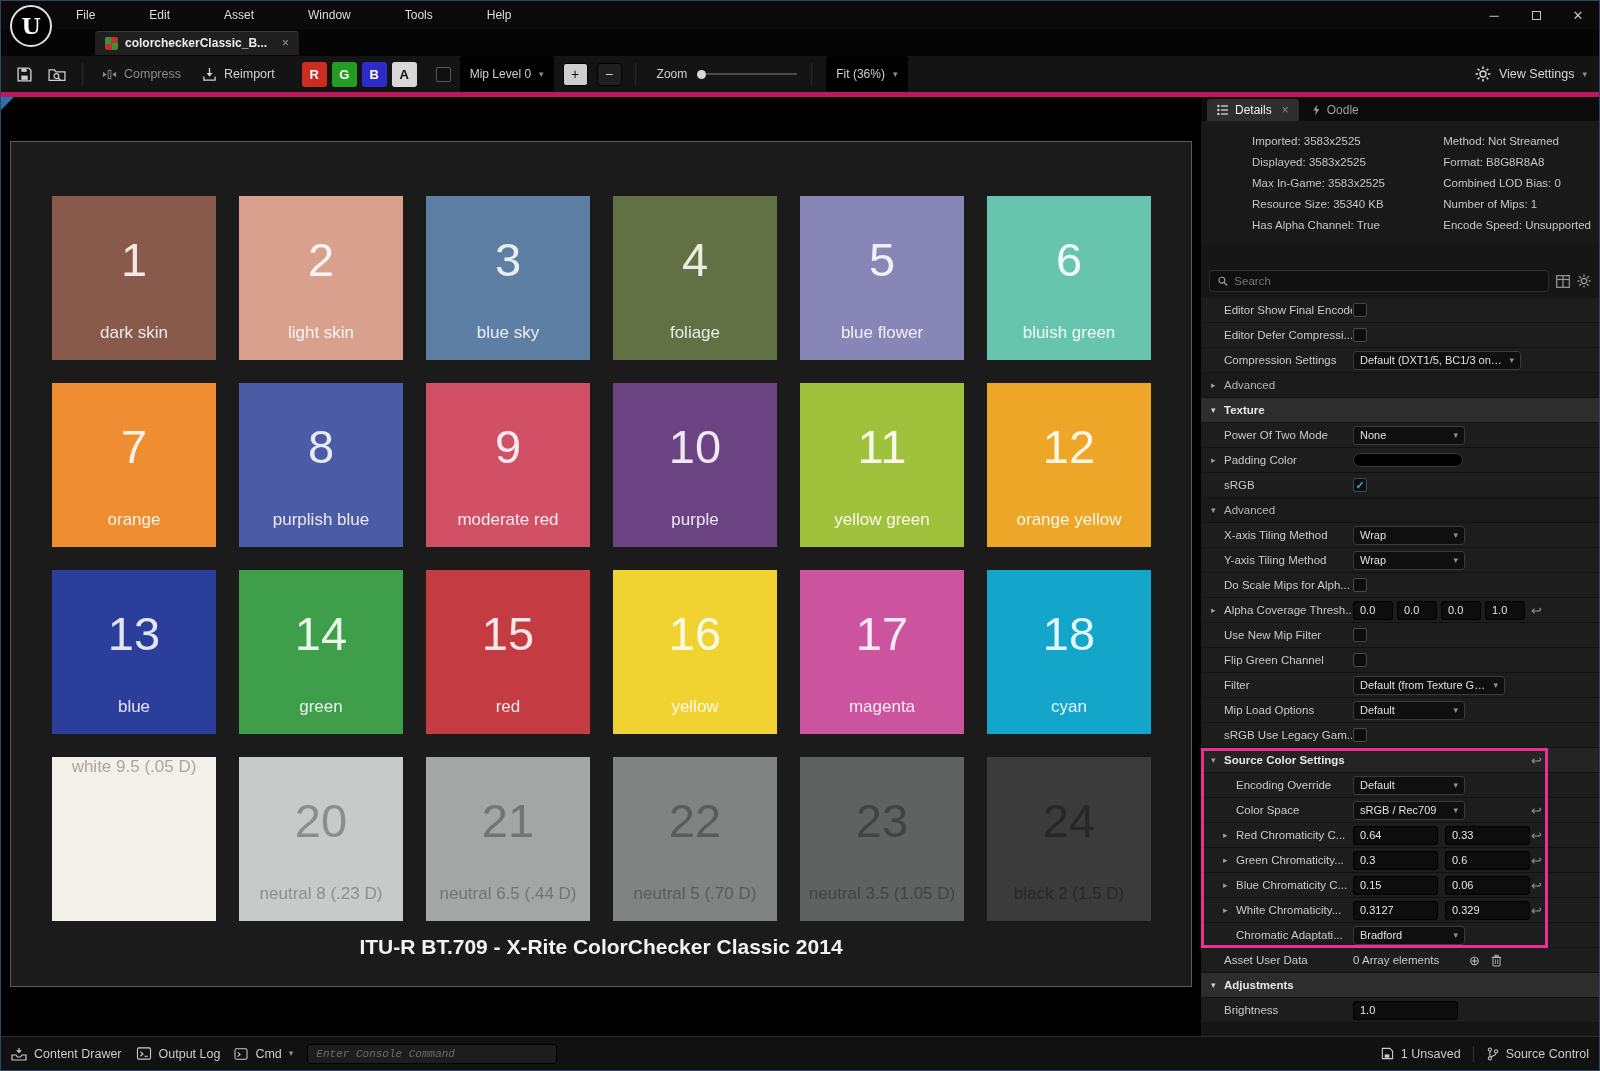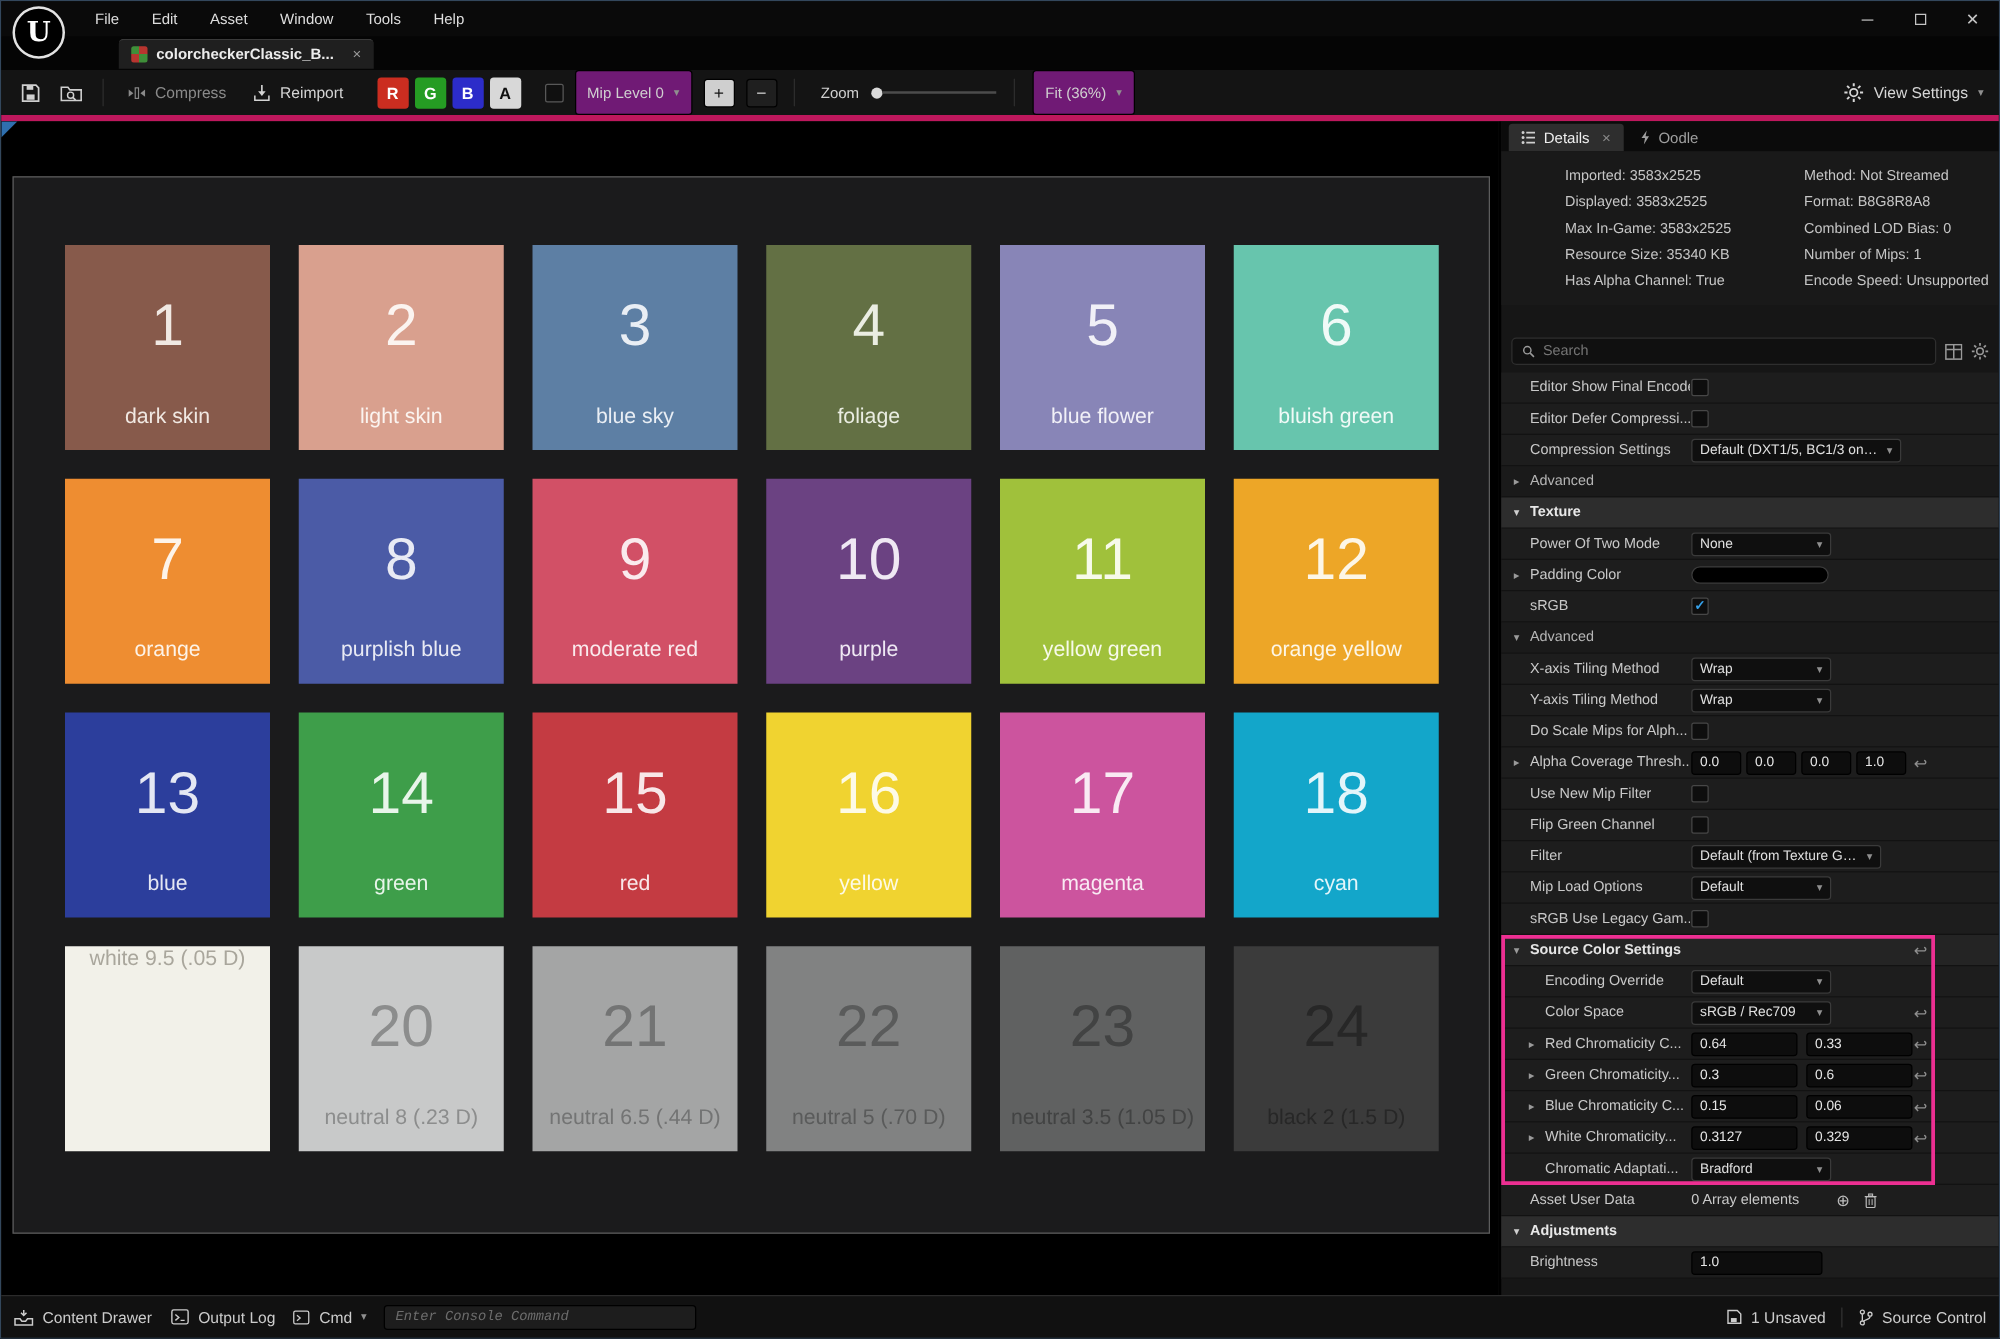--- a/index.html
+++ b/index.html
@@ -5,21 +5,21 @@
   * { margin:0; padding:0; box-sizing:border-box; }
   html,body { width:1600px; height:1071px; background:#000; }
   body { font-family:"Liberation Sans", sans-serif; font-size:12px; color:#cfcfcf; overflow:hidden; }
 
   .app { position:relative; width:1600px; height:1071px; background:#0f0f0f; border:1px solid #33475c; display:flex; flex-direction:column; }
 
   
   .menubar { height:28px; background:#0a0a0a; display:flex; align-items:center; position:relative; z-index:20; }
   .logo { position:absolute; left:9px; top:4px; width:42px; height:42px; border-radius:50%; background:#000; border:2px solid #e2e2e2; display:flex; align-items:center; justify-content:center; z-index:30; }
   .logo span { font-family:"DejaVu Serif", serif; font-size:22px; color:#fff; font-weight:bold; }
-  .menus { display:flex; margin-left:62px; }
+  .menus { display:flex; margin-left:62px;gap:28px; }
   .menus span { padding:0 13px; color:#dedede; }
   .wincontrols { margin-left:auto; display:flex; align-items:center; height:100%; }
   .wincontrols .wc { width:42px; height:100%; display:flex; align-items:center; justify-content:center; color:#c4c4c4; font-size:13px; }
   .maxbox { display:inline-block; width:9px; height:9px; border:1px solid #c4c4c4; }
 
   
   .tabbar { height:27px; background:#050505; display:flex; align-items:center; padding-left:94px; }
   .doc-tab { height:24px; background:#1f1f1f; border-top:1px solid #3a3a3a; border-radius:4px 4px 0 0; display:flex; align-items:center; padding:0 10px; gap:7px; min-width:178px; }
   .tab-icon { width:13px; height:13px; border-radius:2px; background:conic-gradient(#b8352f 0 25%, #3f8f39 0 50%, #b8352f 0 75%, #3f8f39 0); flex:none; }
   .tab-title { color:#ececec; font-size:12px; font-weight:bold; white-space:nowrap; }
@@ -29,21 +29,21 @@
   .toolbar { height:41px; background:#141414; border-bottom:5px solid #be185d; display:flex; align-items:center; padding:0 12px; gap:9px; }
   .icon-btn { background:none; border:none; display:flex; align-items:center; padding:3px; }
   .tb-sep { width:1px; height:22px; background:#2c2c2c; margin:0 4px; }
   .tb-btn { background:none; border:none; display:flex; align-items:center; gap:7px; color:#d4d4d4; font-size:12.5px; font-family:inherit; padding:4px 6px; }
   .tb-btn.dim { color:#8a8a8a; }
   .channels { display:flex; gap:5px; margin-left:12px; }
   .chan { width:25px; height:25px; border-radius:3px; display:flex; align-items:center; justify-content:center; font-weight:bold; font-size:13px; color:#fff; }
   .chan.r { background:#cb2d20; } .chan.g { background:#259c23; } .chan.b { background:#2c2cc9; }
   .chan.a { background:#d8d8d8; color:#101010; }
   .tb-check { width:15px; height:15px; background:#101010; border:1px solid #585858; border-radius:2px; margin-left:10px; }
-  .tb-drop { height:36px; background:#701a75; border:1px solid #000; border-radius:3px; display:flex; align-items:center; gap:8px; padding:0 9px; color:#d0d0d0; font-size:12px; }
+  .tb-drop { height:36px; background:#000000; border:1px solid #000; border-radius:3px; display:flex; align-items:center; gap:8px; padding:0 9px; color:#d0d0d0; font-size:12px; }
   .chev { color:#8f8f8f; font-size:9px; line-height:1; }
   .sq-btn { width:25px; height:23px; border-radius:3px; border:1px solid #000; display:flex; align-items:center; justify-content:center; font-size:14px; }
   .sq-btn.plus { background:#cfcfcf; color:#111; }
   .sq-btn.minus { background:#1f1f1f; color:#cfcfcf; }
   .zoom-wrap { display:flex; align-items:center; gap:10px; margin-left:8px; }
   .zoom-label { color:#d0d0d0; }
   .slider { display:flex; align-items:center; width:100px; }
   .slider .thumb { width:9px; height:9px; border-radius:50%; background:#d9d9d9; flex:none; }
   .slider .track { height:2px; background:#4c4c4c; flex:1; }
   .view-settings { margin-left:auto; display:flex; align-items:center; gap:8px; color:#d6d6d6; font-size:12.5px; }
@@ -320,20 +320,21 @@
             </div>
             <div class="patch" style="background: rgb(96, 97, 97); color: rgb(66, 67, 67);">
               <div class="patch-num">23</div>
               <div class="patch-label">neutral 3.5 (1.05 D)</div>
             </div>
             <div class="patch" style="background: rgb(59, 59, 59); color: rgb(39, 39, 39);">
               <div class="patch-num">24</div>
               <div class="patch-label">black 2 (1.5 D)</div>
             </div>
           </div>
+        <div class="caption">ITU-R BT.709 - X-Rite ColorChecker Classic 2014</div>
       </div>
     </div>
 
     <div class="details">
       <div class="dtabs">
         <div class="dtab active">
           <svg width="12" height="12" viewBox="0 0 12 12">
               <g stroke="#cfcfcf" stroke-width="1.4">
                 <line x1="4" y1="2" x2="11" y2="2"></line>
                 <line x1="4" y1="6" x2="11" y2="6"></line>

